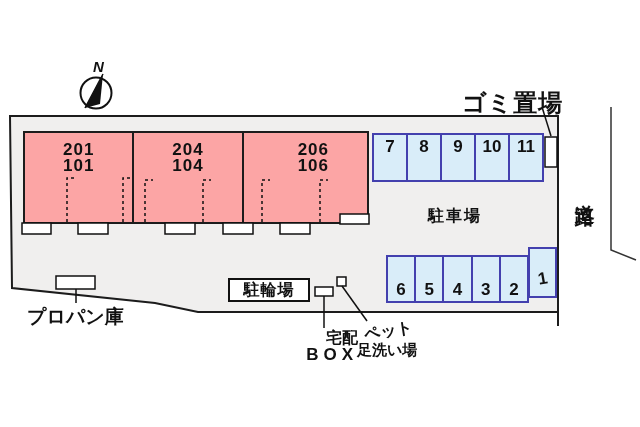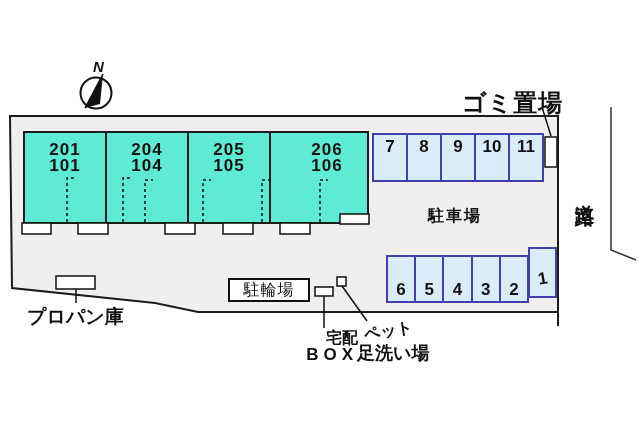--- a/index.html
+++ b/index.html
@@ -4,21 +4,21 @@
 <style>
   html,body{margin:0;padding:0;background:#ffffff;}
   .stage{
     position:relative;width:640px;height:427px;background:#ffffff;overflow:hidden;
     font-family:"Liberation Sans","DejaVu Sans",sans-serif;color:#111;
   }
   .stage svg{position:absolute;left:0;top:0;}
   
   .building{
     position:absolute;left:23px;top:131px;width:346px;height:93px;
-    box-sizing:border-box;border:2px solid #1c1c1c;background:#5eead4;
+    box-sizing:border-box;border:2px solid #1c1c1c;background:#fca5a5;
     display:flex;z-index:2;
   }
   .unit{flex:1;box-sizing:border-box;border-right:2px solid #1c1c1c;text-align:center;padding-top:9px;}
   .unit:last-child{border-right:none;padding-left:16px;}
   .unit .num{font-size:17px;font-weight:bold;line-height:16px;letter-spacing:1px;}
   
   .prow{position:absolute;display:flex;box-sizing:border-box;border:2px solid #4340ae;background:#d9edf9;z-index:2;}
   .prow.top{left:372px;top:133px;width:172px;height:49px;}
   .prow.bottom{left:386px;top:255px;width:143px;height:48px;}
   .pcell{flex:1;box-sizing:border-box;border-right:2px solid #4340ae;display:flex;justify-content:center;}
@@ -36,26 +36,26 @@
   .lbl{position:absolute;font-weight:bold;white-space:nowrap;z-index:4;color:#111;}
   .lbl-garbage{left:462px;top:87px;font-size:24px;letter-spacing:1px;}
   .lbl-road{left:572px;top:189px;font-size:20px;writing-mode:vertical-rl;letter-spacing:2px;}
   .lbl-parking{left:428px;top:206px;font-size:16px;letter-spacing:2px;}
   .lbl-propane{left:27px;top:304px;font-size:19px;}
   .lbl-n{left:93px;top:58px;font-size:15px;font-style:italic;}
   .bikebox{
     position:absolute;left:228px;top:278px;width:82px;height:24px;
     box-sizing:border-box;border:2px solid #111;background:#fff;z-index:3;
     display:flex;align-items:center;justify-content:center;
-    font-size:16px;font-weight:normal;letter-spacing:1px;
+    font-size:16px;font-weight:bold;letter-spacing:1px;
   }
   .lbl-delivery{left:288px;top:329px;width:70px;text-align:right;font-size:16px;line-height:17px;}
   .lbl-delivery .l2{letter-spacing:5px;font-size:17px;}
   .lbl-pet1{left:364px;top:321px;font-size:16px;transform:rotate(-9deg);}
-  .lbl-pet2{left:357px;top:341px;font-size:18px;}
+  .lbl-pet2{left:357px;top:341px;font-size:15px;}
 </style>
 </head>
 <body>
 
 <div class="stage">
 
   <svg width="640" height="427" style="z-index:1;">
     <polygon points="10,116 558,116 558,312 198,312 155,303 12,288" fill="#f0efee" stroke="#1c1c1c" stroke-width="2"></polygon>
     <line x1="558" y1="312" x2="558" y2="326" stroke="#1c1c1c" stroke-width="2"></line>
     <polyline points="611,107 611,250 636,260" fill="none" stroke="#333" stroke-width="1.5"></polyline>
@@ -67,24 +67,20 @@
   </svg>
 
   <div class="building">
     <div class="unit">
       <div class="num">201</div>
       <div class="num">101</div>
     </div>
     <div class="unit">
       <div class="num">204</div>
       <div class="num">104</div>
-    </div>
-    <div class="unit">
-      <div class="num">205</div>
-      <div class="num">105</div>
     </div>
     <div class="unit">
       <div class="num">206</div>
       <div class="num">106</div>
     </div>
   </div>
 
   <div class="prow top">
     <div class="pcell">
         <span class="pnum">7</span>

